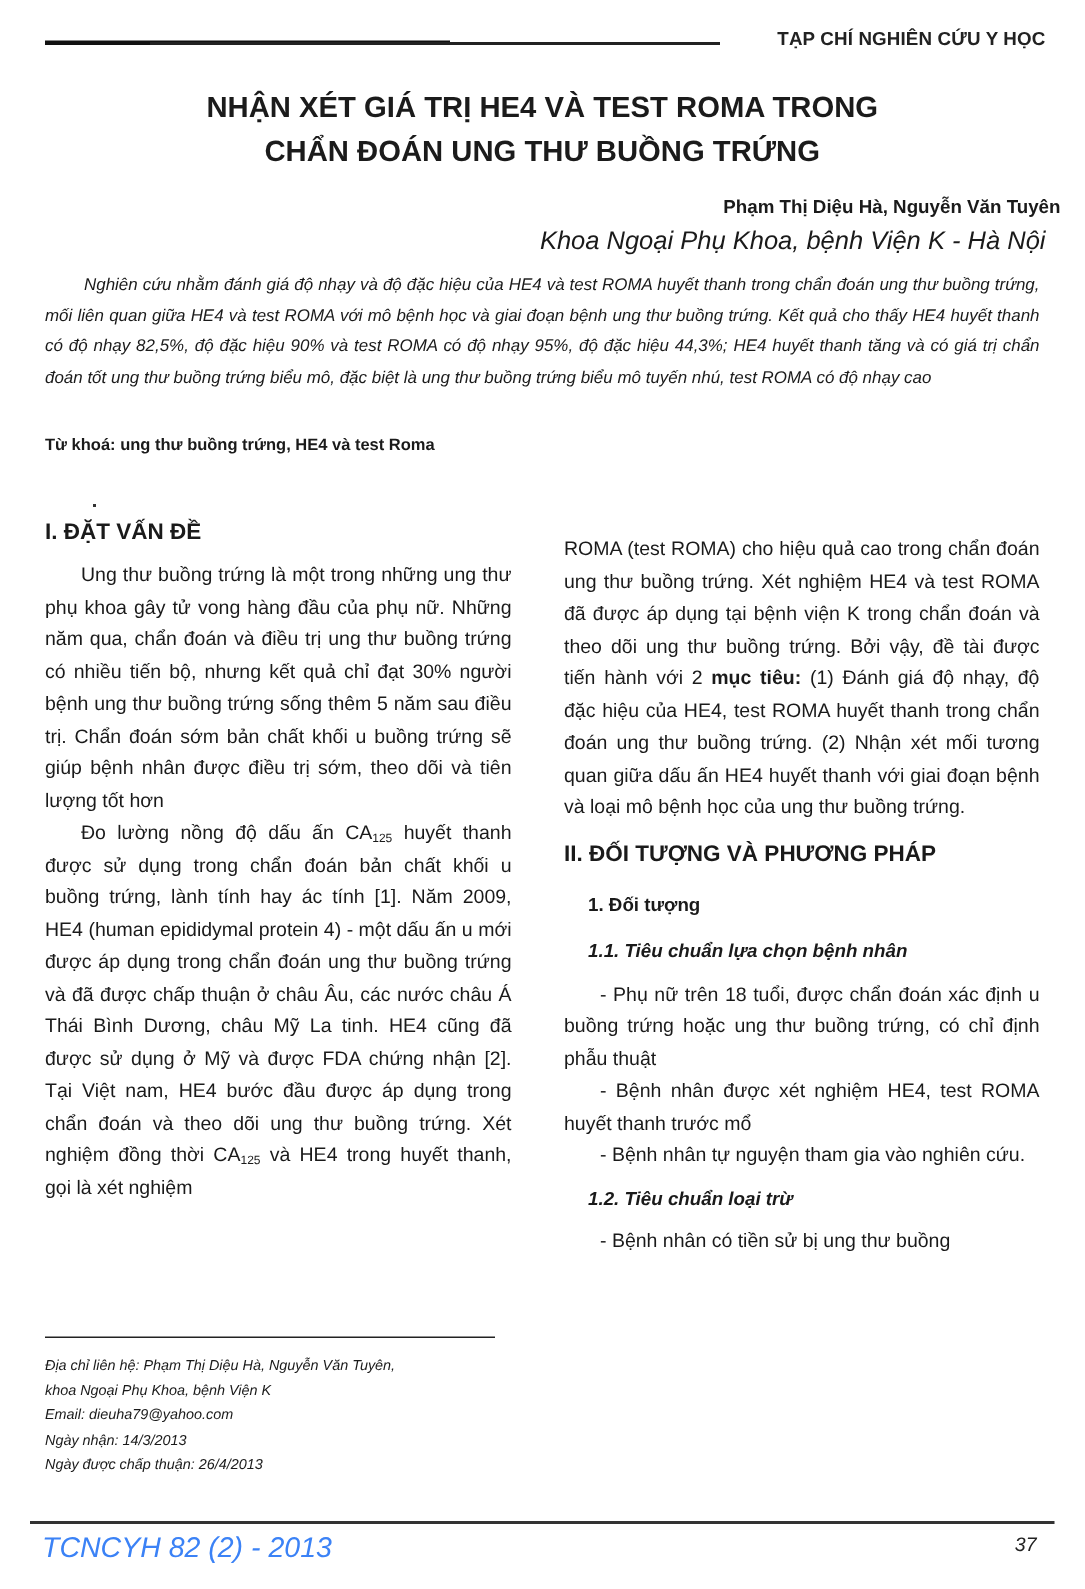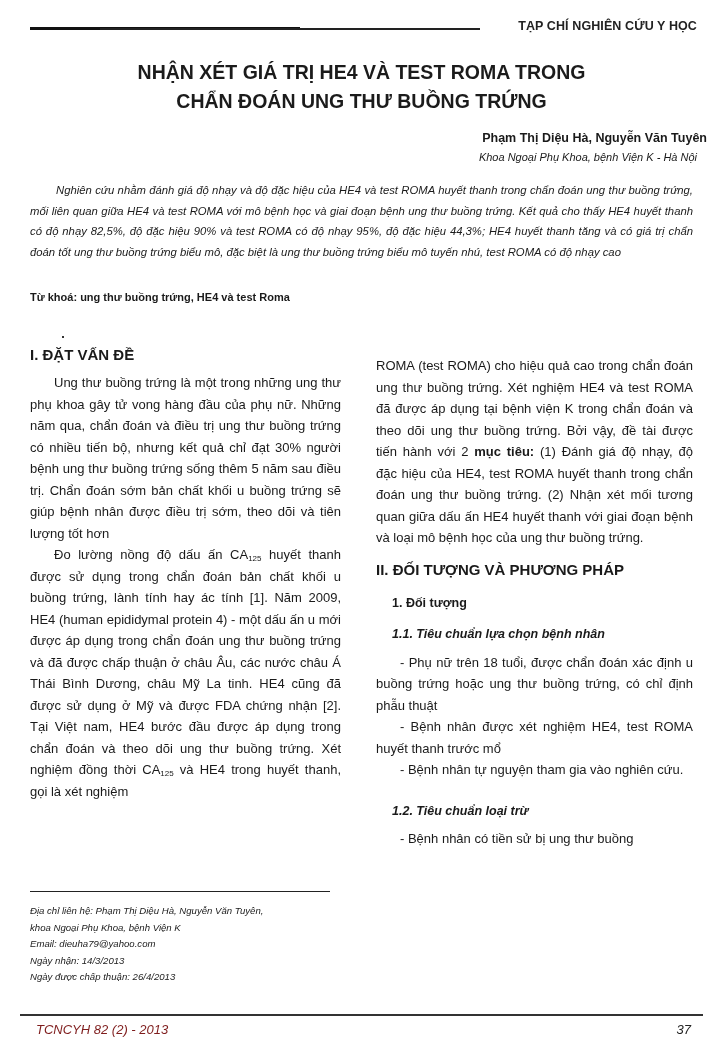--- a/index.html
+++ b/index.html
@@ -13,42 +13,42 @@
       position: absolute; right: 26px; top: 19px; font-size: 12.5px; font-weight: bold; color: #222; letter-spacing: 0.1px;
     }
     .title {
       position: absolute; left: 0; width: 723px; top: 58px; text-align: center;
       font-size: 19.5px; font-weight: bold; line-height: 29px; color: #1b1b1b;
     }
     .authors {
       position: absolute; right: 16px; top: 131px; font-size: 12.5px; font-weight: bold; text-align: right;
     }
     .affil {
-      position: absolute; right: 26px; top: 151px; font-size: 11px; font-style: italic; text-align: right;
+      position: absolute; right: 26px; top: 151px; font-size: 17px; font-style: italic; text-align: right;
     }
     .abstract {
       position: absolute; left: 30px; top: 180px; width: 663px;
       font-size: 11.3px; font-style: italic; line-height: 20.7px; text-align: justify; text-indent: 26px;
     }
     .keywords { position: absolute; left: 30px; top: 291px; font-size: 11px; font-weight: bold; }
     .dot { position: absolute; left: 62px; top: 336px; width: 2px; height: 2px; background: #333; }
     .col { position: absolute; top: 344px; width: 311px; font-size: 13px; line-height: 21.5px; }
     .col-left { left: 30px; }
     .col-right { left: 376px; top: 355px; width: 317px; }
     .sec-h { font-size: 15px; font-weight: bold; margin: 0 0 6px 0; line-height: 22px; }
     .para { margin: 0; text-align: justify; text-indent: 24px; }
     .sub-h { font-weight: bold; font-size: 12.5px; margin: 12px 0 10px 16px; }
     .sub-h2 { font-weight: bold; font-style: italic; font-size: 12.5px; margin: 0 0 6px 16px; }
     sub { font-size: 8px; vertical-align: -2px; line-height: 0; }
     .fn-rule { position: absolute; left: 30px; top: 891px; width: 300px; height: 1px; background: #222; }
     .footnote {
       position: absolute; left: 30px; top: 903px; font-size: 9.6px; font-style: italic; line-height: 16.5px;
     }
     .foot-rule { position: absolute; left: 20px; top: 1014px; width: 683px; height: 2px; background: #333; }
-    .foot-left { position: absolute; left: 28px; top: 1022px; font-size: 13px; font-style: italic; color: #7f1d1d; margin-left: 8px; }
+    .foot-left { position: absolute; left: 28px; top: 1022px; font-size: 19px; font-style: italic; color: #3b82f6; }
     .foot-right { position: absolute; right: 32px; top: 1022px; font-size: 13px; font-style: italic; color: #222; }
   </style>
 </head>
 <body>
 
 <div class="hdr-line"></div>
 <div class="hdr-line2"></div>
 <div class="journal">TẠP CHÍ NGHIÊN CỨU Y HỌC</div>
 
 <div class="title">
@@ -71,21 +71,21 @@
 </div>
 
 <div class="col col-right">
   <p class="para" style="text-indent:0"><span>ROMA (test ROMA) cho hiệu quả cao trong chẩn đoán ung thư buồng trứng. Xét nghiệm HE4 và test ROMA đã được áp dụng tại bệnh viện K trong chẩn đoán và theo dõi ung thư buồng trứng. Bởi vậy, đề tài được tiến hành với 2 </span><b>mục tiêu:</b><span> (1) Đánh giá độ nhạy, độ đặc hiệu của HE4, test ROMA huyết thanh trong chẩn đoán ung thư buồng trứng. (2) Nhận xét mối tương quan giữa dấu ấn HE4 huyết thanh với giai đoạn bệnh và loại mô bệnh học của ung thư buồng trứng.</span></p>
   <div class="sec-h" style="margin-top:10px">II. ĐỐI TƯỢNG VÀ PHƯƠNG PHÁP</div>
   <div class="sub-h">1. Đối tượng</div>
   <div class="sub-h2">1.1. Tiêu chuẩn lựa chọn bệnh nhân</div>
   <p class="para">- Phụ nữ trên 18 tuổi, được chẩn đoán xác định u buồng trứng hoặc ung thư buồng trứng, có chỉ định phẫu thuật</p>
   <p class="para">- Bệnh nhân được xét nghiệm HE4, test ROMA huyết thanh trước mổ</p>
   <p class="para">- Bệnh nhân tự nguyện tham gia vào nghiên cứu.</p>
-  <div class="sub-h2" style="margin-top:20px">1.2. Tiêu chuẩn loại trừ</div>
+  <div class="sub-h2" style="margin-top:8px">1.2. Tiêu chuẩn loại trừ</div>
   <p class="para">- Bệnh nhân có tiền sử bị ung thư buồng</p>
 </div>
 
 <div class="fn-rule"></div>
 <div class="footnote">
   <div>Địa chỉ liên hệ: Phạm Thị Diệu Hà, Nguyễn Văn Tuyên,</div>
   <div>khoa Ngoại Phụ Khoa, bệnh Viện K</div>
   <div>Email: dieuha79@yahoo.com</div>
   <div>Ngày nhận: 14/3/2013</div>
   <div>Ngày được chấp thuận: 26/4/2013</div>

